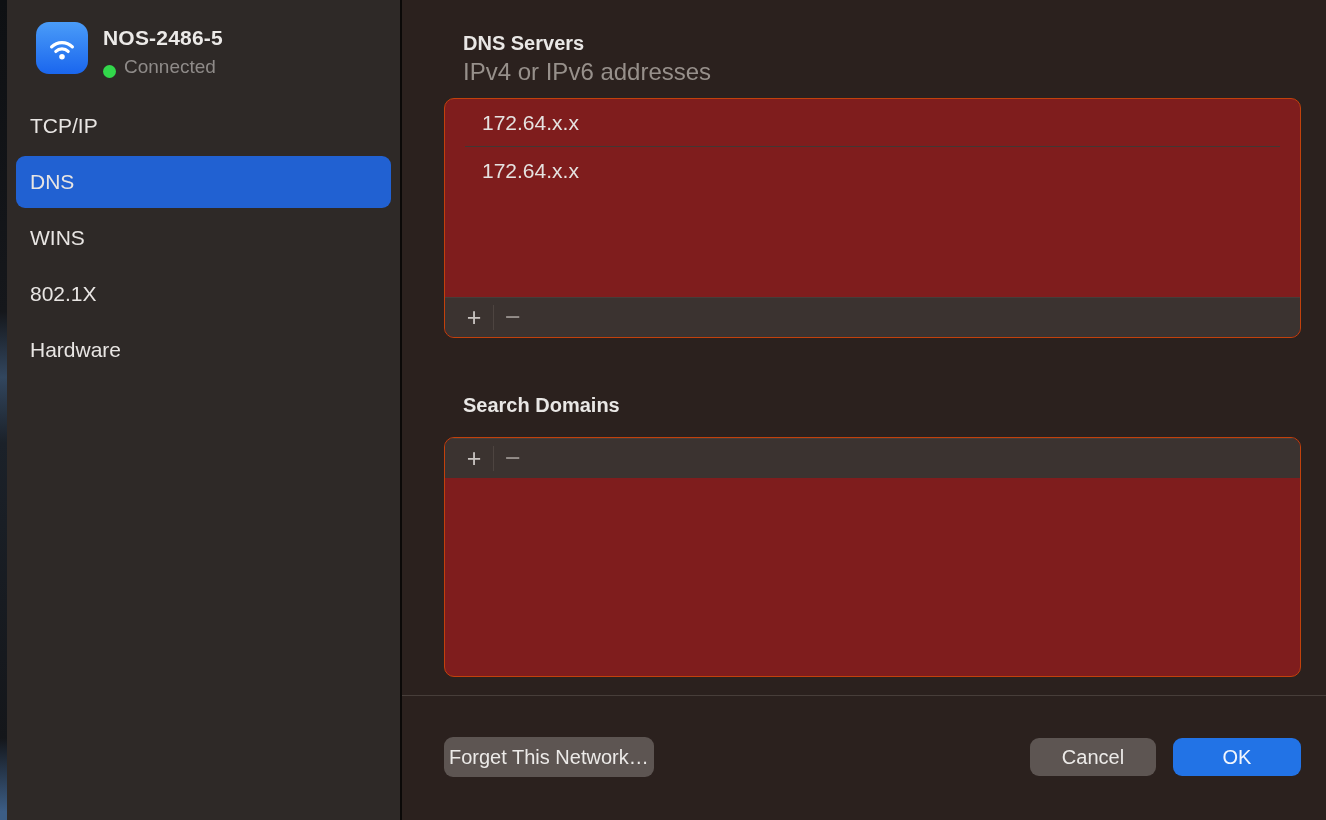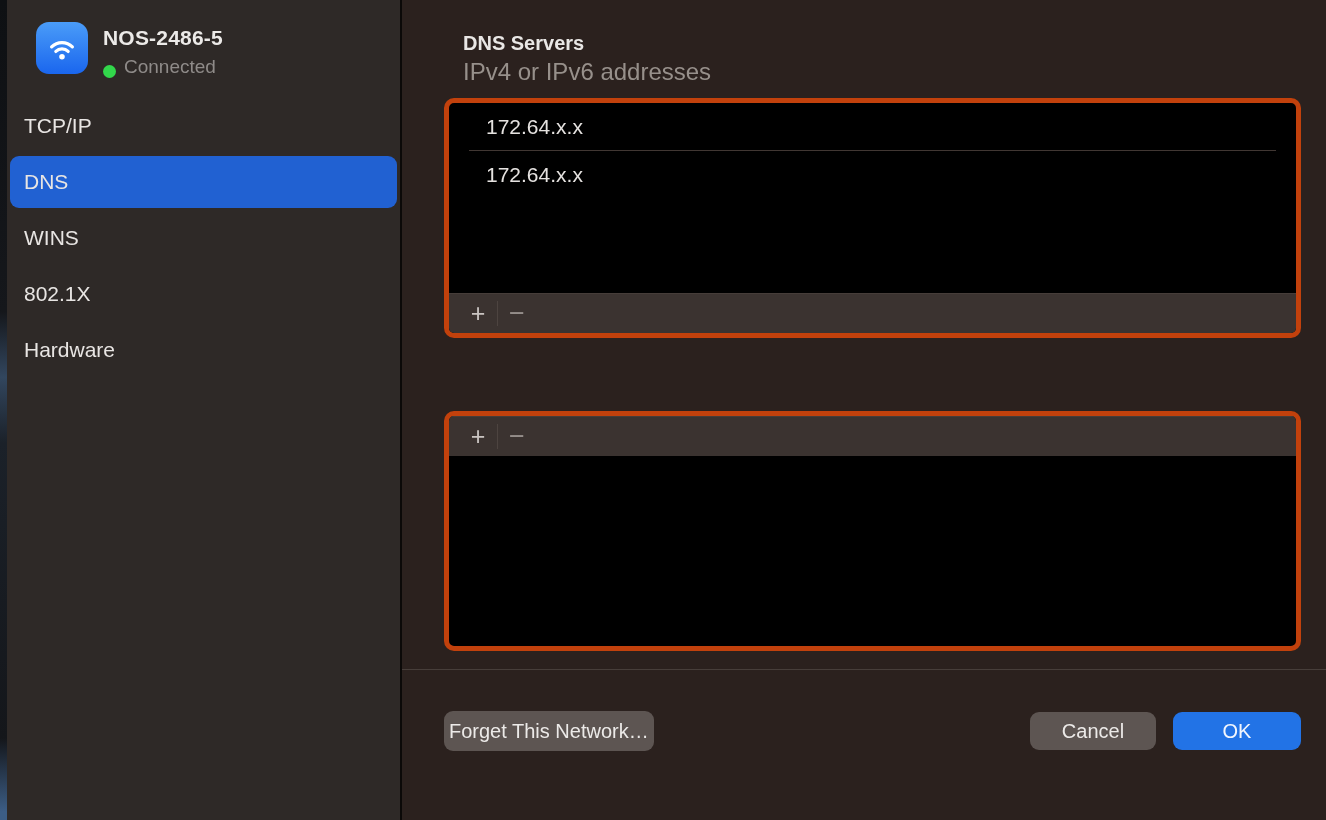--- a/index.html
+++ b/index.html
@@ -21,39 +21,39 @@
     width:52px; height:52px; border-radius:13px; flex:0 0 auto;
     background:linear-gradient(180deg,#4a9cf8 0%,#1a66ee 100%);
     display:flex; align-items:center; justify-content:center;
   }
   .net-meta { margin-left:15px; padding-top:4px; }
   .net-name { font-size:21px; font-weight:600; color:#eceae8; letter-spacing:.2px; }
   .net-status { display:flex; align-items:flex-end; margin-top:6px; }
   .status-dot { width:13px; height:13px; border-radius:50%; background:#32d74b; flex:0 0 auto; }
   .status-text { margin-left:8px; font-size:19px; color:#8f8b89; }
 
-  .nav { margin-top:22px; padding:0 3px; }
+  .nav { margin-top:22px; padding:0 9px; }
   .nav-item {
     height:52px; margin-bottom:4px; border-radius:9px;
     display:flex; align-items:center; padding-left:14px;
     font-size:21px; color:#e8e5e3; cursor:default;
   }
   .nav-item.selected { background:#2161d2; }
 
   
   .v-divider { width:2px; background:#0b0908; flex:0 0 auto; }
 
   
   .main { flex:1 1 auto; background:#2b211e; padding:30px 25px 0 42px; }
   .section-title { font-size:20px; font-weight:700; color:#e9e7e5; margin-left:19px; line-height:26px; }
   .section-sub { font-size:24px; color:#97908b; margin-left:19px; margin-top:4px; line-height:24px; }
 
   .listbox {
     margin-top:14px; height:240px; border-radius:10px;
-    border:5px solid #c2410c; background:#000000;
+    border:1px solid #c2410c; background:#7f1d1d;
     display:flex; flex-direction:column; overflow:hidden;
   }
   .listbox-body { flex:1 1 auto; }
   .list-row {
     height:48px; display:flex; align-items:center;
     margin:0 20px; font-size:21px; color:#e5e2e0;
   }
   .list-row:not(:last-child) { border-bottom:1px solid #413733; }
   .dns-list .list-row { padding-left:17px; }
   .search-list .list-row { padding-left:0; color:#9c9490; }
@@ -160,20 +160,21 @@
           <button class="pm-btn pm-plus">+</button>
           <span class="pm-sep"></span>
           <button class="pm-btn pm-minus">−</button>
         </div>
       </div>
     </section>
 
     <div class="gap-between-sections"></div>
 
     <section>
+      <h2 class="section-title">Search Domains</h2>
 
       <div class="listbox" style="margin-top:19px">
         <div class="listbox-footer">
           <button class="pm-btn pm-plus">+</button>
           <span class="pm-sep"></span>
           <button class="pm-btn pm-minus">−</button>
         </div>
       </div>
     </section>
 

